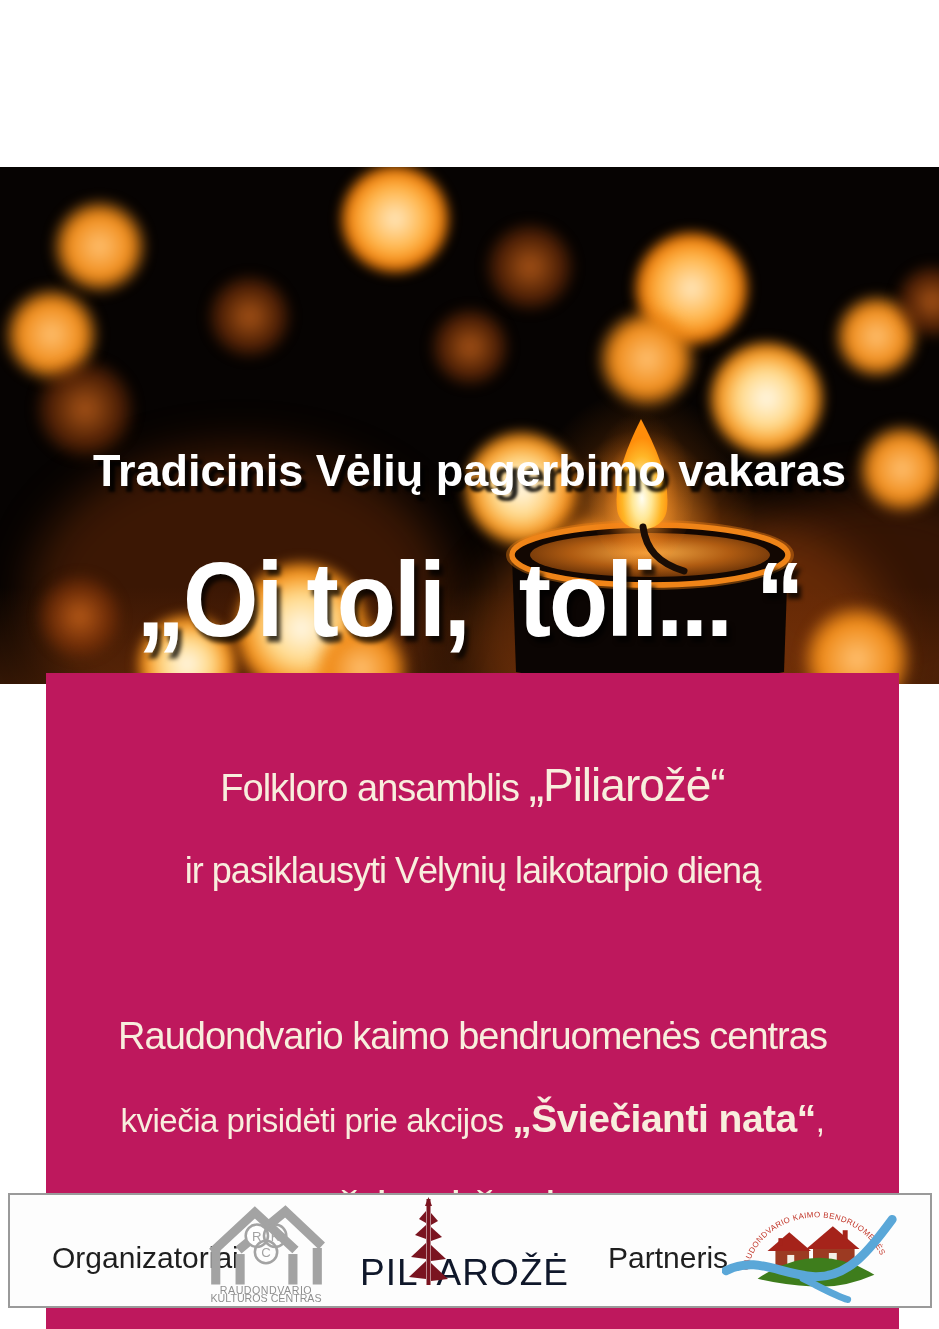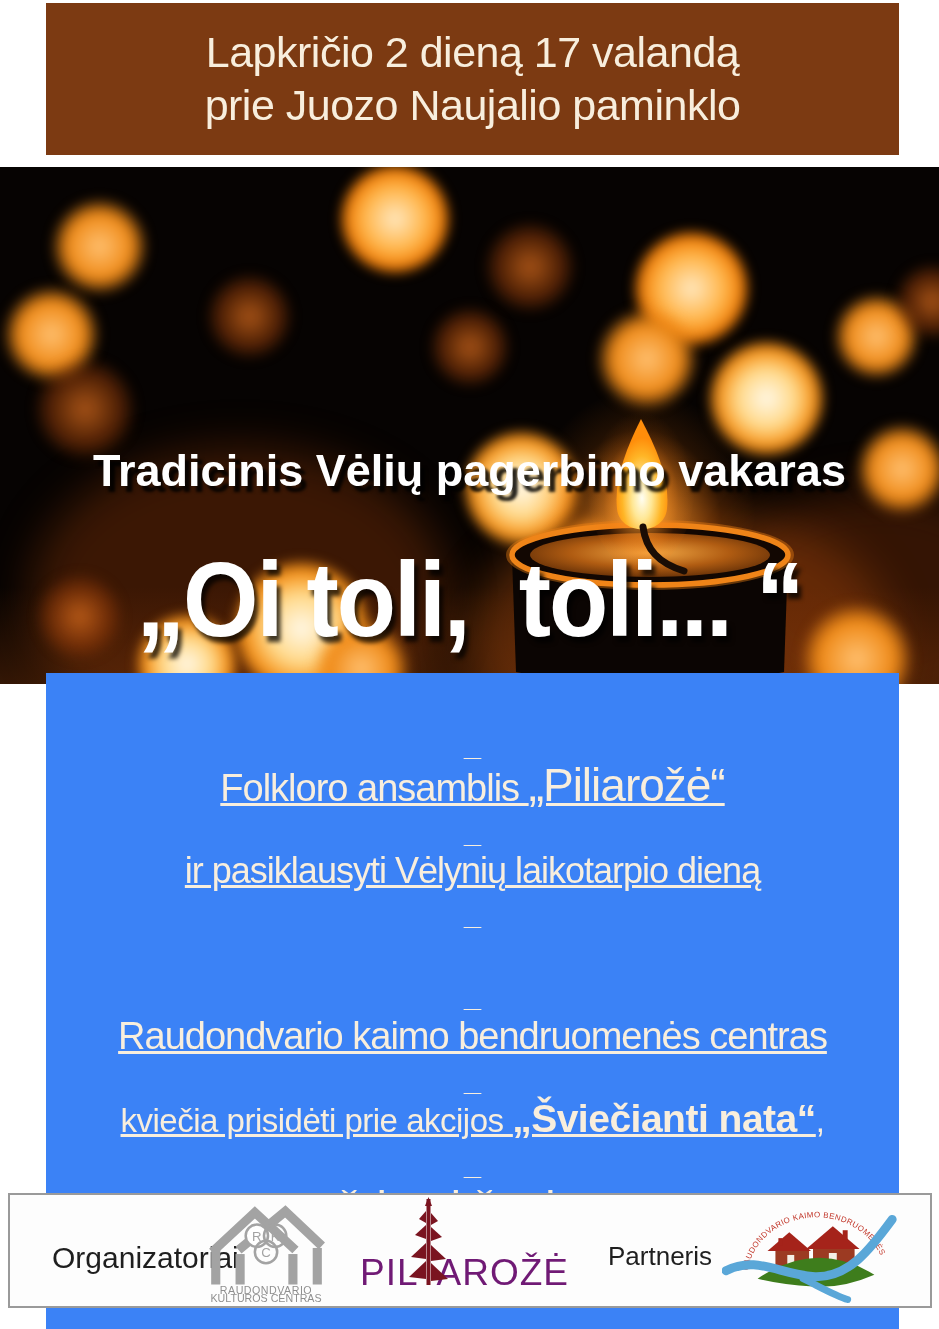--- a/index.html
+++ b/index.html
@@ -32,55 +32,51 @@
   }
   .photo-title{
     position:absolute;left:0;top:382px;width:939px;text-align:center;
     color:#ffffff;font-weight:bold;font-size:97px;letter-spacing:-2px;white-space:pre;
     text-shadow:4px 5px 4px rgba(0,0,0,.75);
     transform:scaleY(1.08);transform-origin:center bottom;
   }
   
   .body-box{
     position:absolute;left:46px;top:673px;width:853px;height:656px;
-    background:#3b82f6;color:#f8eedd;text-align:center;white-space:pre;
-    padding-top:52px;box-sizing:border-box;text-decoration:underline;
+    background:#be185d;color:#f8eedd;text-align:center;white-space:pre;
+    padding-top:52px;box-sizing:border-box;
   }
   .b-l{letter-spacing:-1px;}
   .p1l1{font-size:38px;line-height:48px;}
   .pili-name{font-size:46px;}
   .p1l2,.p1l3{font-size:36px;line-height:46px;}
   .p-gap{height:46px;}
   .p2l1{font-size:38px;line-height:48px;}
   .p2l2{font-size:33px;line-height:46px;white-space:nowrap;letter-spacing:-0.5px;}
   .p2l2 b{font-size:39px;}
   .p2l3{font-size:46px;line-height:56px;}
   
   .bar{
     position:absolute;left:8px;top:1193px;width:924px;height:115px;
     background:#fdfdfd;border:2px solid #9a9a9a;box-sizing:border-box;z-index:5;
   }
   .org-label{position:absolute;left:42px;top:46px;font-size:30px;color:#1f1f1f;}
-  .partner-label{position:absolute;left:598px;top:46px;font-size:26px;color:#1f1f1f;}
+  .partner-label{position:absolute;left:598px;top:46px;font-size:30px;color:#1f1f1f;}
   .rkc-svg{position:absolute;left:190px;top:4px;width:132px;height:104px;}
   .pili-block{position:absolute;left:350px;top:0;width:240px;height:111px;}
-  .pili-text{position:absolute;left:0;bottom:12px;font-size:37px;letter-spacing:1px;color:#701a75;white-space:nowrap;}
+  .pili-text{position:absolute;left:0;bottom:12px;font-size:37px;letter-spacing:1px;color:#0f172a;white-space:nowrap;}
   .spike{display:inline-block;position:relative;width:18px;height:37px;vertical-align:baseline;}
   .spike svg{position:absolute;left:-11px;bottom:-3px;width:40px;height:92px;overflow:visible;}
   .partner-svg{position:absolute;left:712px;top:2px;width:188px;height:108px;}
 </style>
 </head>
 <body>
 
 <div class="poster">
 
-  <div class="header-box">
-    <div>Lapkričio 2 dieną 17 valandą</div>
-    <div>prie Juozo Naujalio paminklo</div>
-  </div>
 
   <div class="photo">
     <div class="haze" style="left:30px;top:280px;width:420px;height:300px;background:rgba(140,55,8,.40);"></div>
     <div class="haze" style="left:470px;top:340px;width:420px;height:260px;background:rgba(170,75,12,.45);"></div>
     <div class="haze" style="left:730px;top:320px;width:300px;height:220px;background:rgba(140,55,8,.35);"></div>
     <div class="bottom-band"></div>
 
     <div class="bokeh bk-med" style="left:52px;top:32px;width:95px;height:95px;"></div>
     <div class="bokeh bk-bright" style="left:340px;top:-3px;width:110px;height:110px;"></div>
     <div class="bokeh bk-med" style="left:4px;top:120px;width:95px;height:95px;"></div>

